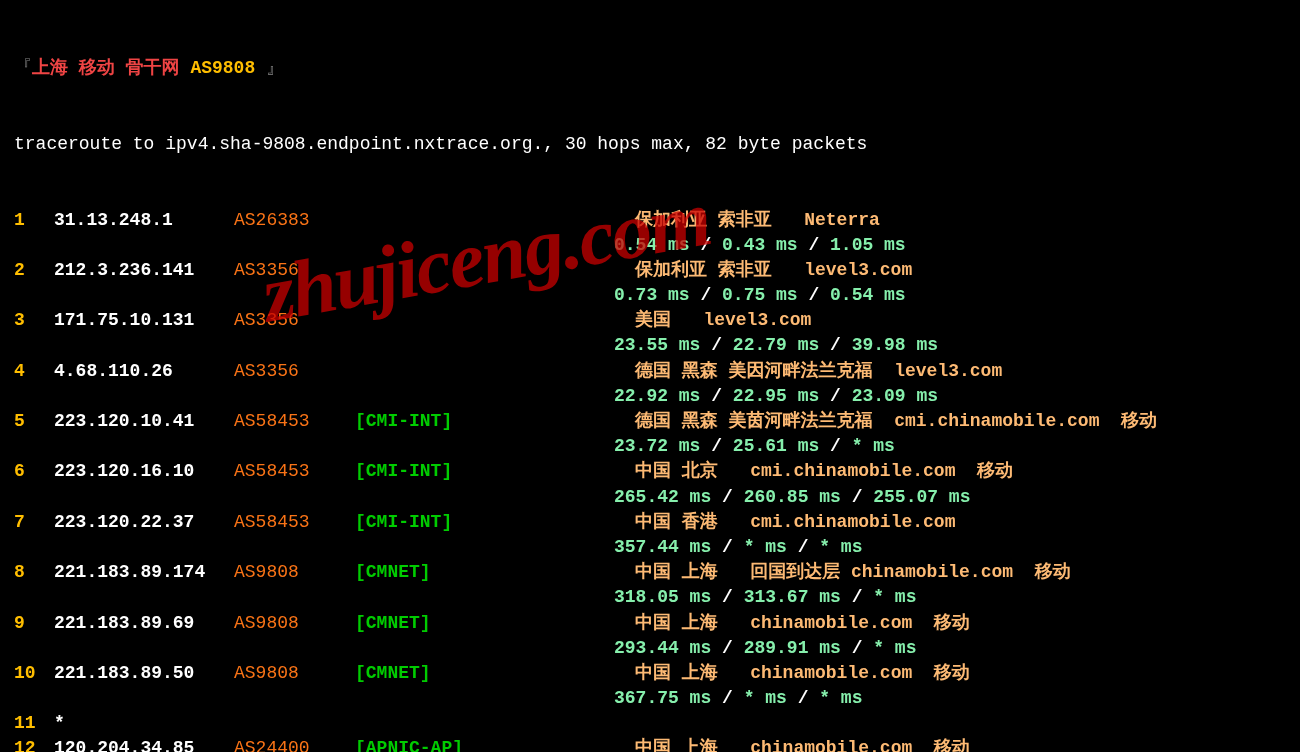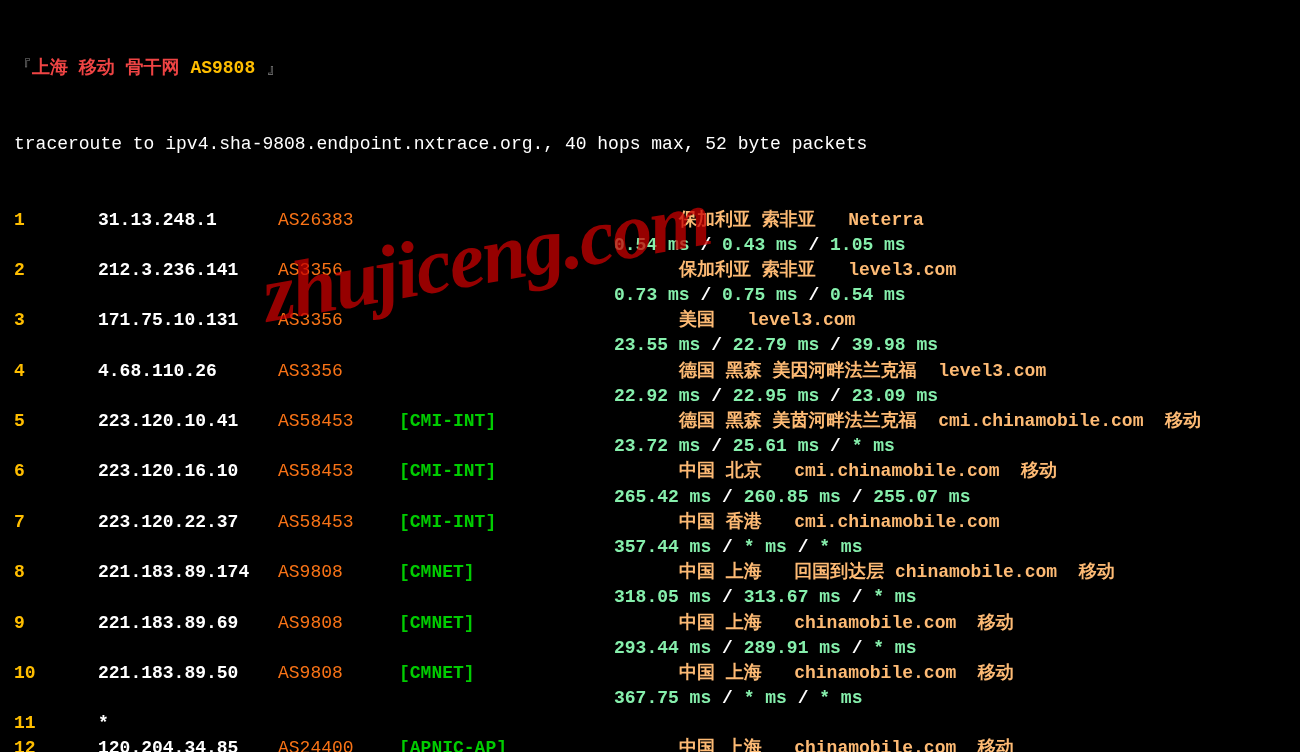--- a/index.html
+++ b/index.html
@@ -14,21 +14,21 @@
     height: 752px;
     overflow: hidden;
     position: relative;
   }
   .term {
     padding: 6px 8px 8px 14px;
     white-space: pre;
   }
   .line { display:flex; flex-wrap: nowrap; }
   .hopnum  { color: #ffbe00; font-weight: bold; width: 40px; flex:0 0 auto; }
-  .ip      { color: #ffffff; font-weight: bold; width: 180px; flex:0 0 auto;margin-left:44px; }
+  .ip      { color: #ffffff; font-weight: bold; width: 180px; flex:0 0 auto; }
   .asn     { color: #f97316; font-weight: normal; width: 100px; flex:0 0 auto; }
   .tag     { color: #00cc00; font-weight: bold; width: 140px; flex:0 0 auto;margin-left:21px; }
   .loc     { color: #fdba74; flex:0 0 auto;font-weight:bold; }
   .timings { color: #ffffff; }
   .lat     { color: #86efac; font-weight: bold; }
   .slash   { color: #ffffff; font-weight: bold; }
   .header-bracket { color: #888; }
   .header-white { color: #ef4444; font-weight: bold; }
   .header-gold  { color: #ffbe00; font-weight: bold; }
   .cmdline { color: #ffffff; }
@@ -48,17 +48,17 @@
     letter-spacing: -2px;
   }
 </style>
 </head>
 <body>
 
 <div class="term">
   <div class="line">
     <span class="header-bracket">『</span><span class="header-white">上海 移动 骨干网 </span><span class="header-gold">AS9808 </span><span class="header-bracket">』</span>
   </div>
-  <div class="line cmdline">traceroute to ipv4.sha-9808.endpoint.nxtrace.org., 40 hops max, 52 byte packets</div>
+  <div class="line cmdline">traceroute to ipv4.sha-9808.endpoint.nxtrace.org., 30 hops max, 82 byte packets</div>
   <div id="hops"><div class="line"><span class="hopnum">1</span><span class="ip">31.13.248.1</span><span class="asn">AS26383</span><span class="tag"></span><span style="width: 140px; flex: 0 0 auto;"></span><span class="loc">保加利亚 索非亚   Neterra</span></div><div class="line"><span class="indent-left"></span><span class="timings"><span class="lat">0.54 ms</span><span class="slash"> / </span><span class="lat">0.43 ms</span><span class="slash"> / </span><span class="lat">1.05 ms</span></span></div><div class="line"><span class="hopnum">2</span><span class="ip">212.3.236.141</span><span class="asn">AS3356</span><span class="tag"></span><span style="width: 140px; flex: 0 0 auto;"></span><span class="loc">保加利亚 索非亚   level3.com</span></div><div class="line"><span class="indent-left"></span><span class="timings"><span class="lat">0.73 ms</span><span class="slash"> / </span><span class="lat">0.75 ms</span><span class="slash"> / </span><span class="lat">0.54 ms</span></span></div><div class="line"><span class="hopnum">3</span><span class="ip">171.75.10.131</span><span class="asn">AS3356</span><span class="tag"></span><span style="width: 140px; flex: 0 0 auto;"></span><span class="loc">美国   level3.com</span></div><div class="line"><span class="indent-left"></span><span class="timings"><span class="lat">23.55 ms</span><span class="slash"> / </span><span class="lat">22.79 ms</span><span class="slash"> / </span><span class="lat">39.98 ms</span></span></div><div class="line"><span class="hopnum">4</span><span class="ip">4.68.110.26</span><span class="asn">AS3356</span><span class="tag"></span><span style="width: 140px; flex: 0 0 auto;"></span><span class="loc">德国 黑森 美因河畔法兰克福  level3.com</span></div><div class="line"><span class="indent-left"></span><span class="timings"><span class="lat">22.92 ms</span><span class="slash"> / </span><span class="lat">22.95 ms</span><span class="slash"> / </span><span class="lat">23.09 ms</span></span></div><div class="line"><span class="hopnum">5</span><span class="ip">223.120.10.41</span><span class="asn">AS58453</span><span class="tag">[CMI-INT]</span><span style="width: 140px; flex: 0 0 auto;"></span><span class="loc">德国 黑森 美茵河畔法兰克福  cmi.chinamobile.com  移动</span></div><div class="line"><span class="indent-left"></span><span class="timings"><span class="lat">23.72 ms</span><span class="slash"> / </span><span class="lat">25.61 ms</span><span class="slash"> / </span><span class="lat">* ms</span></span></div><div class="line"><span class="hopnum">6</span><span class="ip">223.120.16.10</span><span class="asn">AS58453</span><span class="tag">[CMI-INT]</span><span style="width: 140px; flex: 0 0 auto;"></span><span class="loc">中国 北京   cmi.chinamobile.com  移动</span></div><div class="line"><span class="indent-left"></span><span class="timings"><span class="lat">265.42 ms</span><span class="slash"> / </span><span class="lat">260.85 ms</span><span class="slash"> / </span><span class="lat">255.07 ms</span></span></div><div class="line"><span class="hopnum">7</span><span class="ip">223.120.22.37</span><span class="asn">AS58453</span><span class="tag">[CMI-INT]</span><span style="width: 140px; flex: 0 0 auto;"></span><span class="loc">中国 香港   cmi.chinamobile.com</span></div><div class="line"><span class="indent-left"></span><span class="timings"><span class="lat">357.44 ms</span><span class="slash"> / </span><span class="lat">* ms</span><span class="slash"> / </span><span class="lat">* ms</span></span></div><div class="line"><span class="hopnum">8</span><span class="ip">221.183.89.174</span><span class="asn">AS9808</span><span class="tag">[CMNET]</span><span style="width: 140px; flex: 0 0 auto;"></span><span class="loc">中国 上海   回国到达层 chinamobile.com  移动</span></div><div class="line"><span class="indent-left"></span><span class="timings"><span class="lat">318.05 ms</span><span class="slash"> / </span><span class="lat">313.67 ms</span><span class="slash"> / </span><span class="lat">* ms</span></span></div><div class="line"><span class="hopnum">9</span><span class="ip">221.183.89.69</span><span class="asn">AS9808</span><span class="tag">[CMNET]</span><span style="width: 140px; flex: 0 0 auto;"></span><span class="loc">中国 上海   chinamobile.com  移动</span></div><div class="line"><span class="indent-left"></span><span class="timings"><span class="lat">293.44 ms</span><span class="slash"> / </span><span class="lat">289.91 ms</span><span class="slash"> / </span><span class="lat">* ms</span></span></div><div class="line"><span class="hopnum">10</span><span class="ip">221.183.89.50</span><span class="asn">AS9808</span><span class="tag">[CMNET]</span><span style="width: 140px; flex: 0 0 auto;"></span><span class="loc">中国 上海   chinamobile.com  移动</span></div><div class="line"><span class="indent-left"></span><span class="timings"><span class="lat">367.75 ms</span><span class="slash"> / </span><span class="lat">* ms</span><span class="slash"> / </span><span class="lat">* ms</span></span></div><div class="line"><span class="hopnum">11</span><span class="ip">*</span><span class="asn"></span><span class="tag"></span><span style="width: 140px; flex: 0 0 auto;"></span><span class="loc"></span></div><div class="line"><span class="hopnum">12</span><span class="ip">120.204.34.85</span><span class="asn">AS24400</span><span class="tag">[APNIC-AP]</span><span style="width: 140px; flex: 0 0 auto;"></span><span class="loc">中国 上海   chinamobile.com  移动</span></div></div>
 </div>
 
 <div class="watermark">zhujiceng.com</div>
 
 </body></html>

